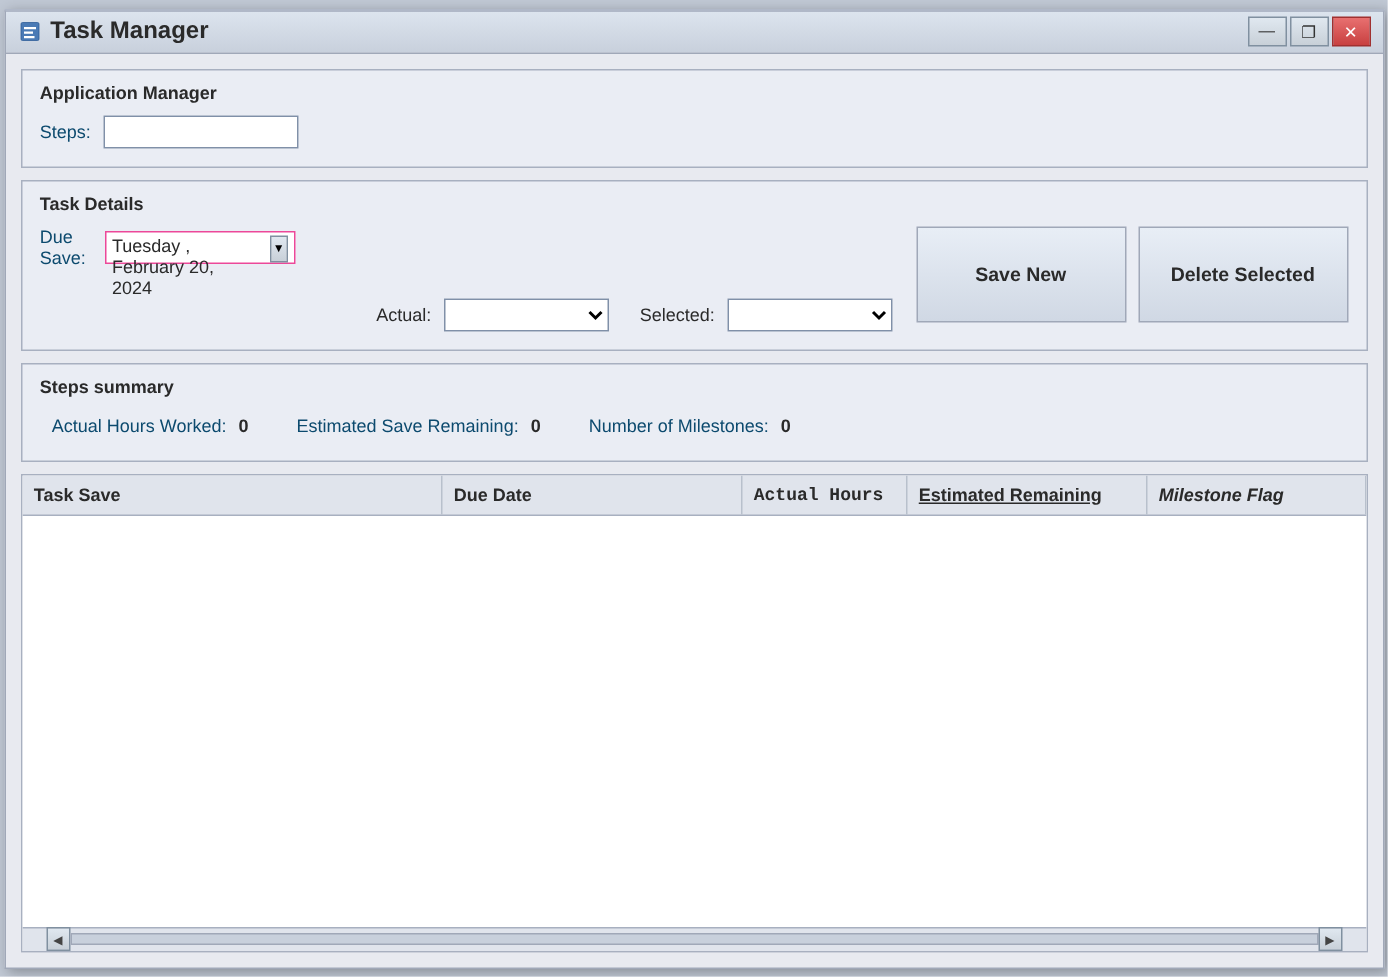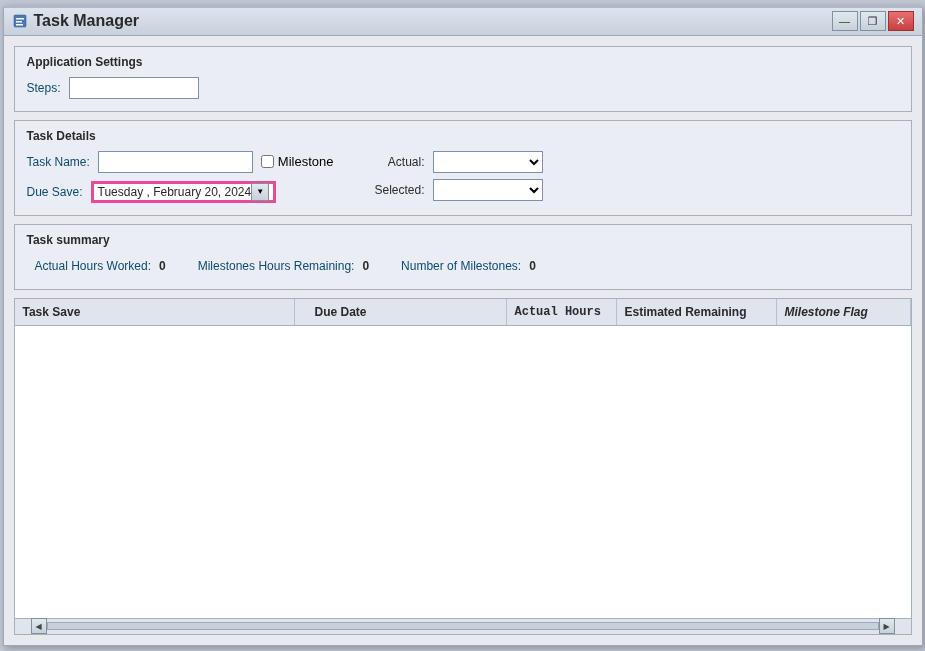--- a/index.html
+++ b/index.html
@@ -166,26 +166,26 @@
     }
 
     .due-date-row {
       display: flex;
       align-items: center;
       gap: 8px;
     }
 
     .due-date-display {
       display: flex;
-      align-items: center;
-      border: 3px solid #ec4899;
+      align-items: flex-start;
+      border: 1px solid #ec4899;
       background: white;
       height: 22px;
       padding: 2px 4px;
-      gap: 0;
+      gap: 15px;
     }
 
     .due-date-text {
       font-size: 12px;
       color: #2a2a2a;
     }
 
     .date-dropdown-btn {
       width: 18px;
       height: 18px;
@@ -193,23 +193,24 @@
       border: 1px solid #8090a0;
       cursor: pointer;
       display: flex;
       align-items: center;
       justify-content: center;
       font-size: 8px;
     }
 
     .actual-estimated-col {
       display: flex;
-      flex-direction: column;
+      flex-direction: row;
       gap: 6px;
       margin-left: 10px;
+      margin-top: 48px;
     }
 
     .ae-row {
       display: flex;
       align-items: center;
       gap: 8px;
     }
 
     .ae-label {
       font-size: 12px;
@@ -285,23 +286,23 @@
 
     .th-cell {
       padding: 6px 8px;
       font-size: 12px;
       font-weight: 600;
       color: #2a2a2a;
       border-right: 1px solid #b8c0cc;
     }
 
     .th-task-name { width: 280px; }
-    .th-due-date { width: 200px; margin-left: 12px; }
+    .th-due-date { width: 200px; }
     .th-actual-hours { width: 110px; font-family: Liberation Mono, monospace; }
-    .th-estimated { width: 160px; }
+    .th-estimated { width: 160px; text-decoration: underline; }
     .th-milestone { flex: 1; font-style: italic; }
 
     .table-body {
       flex: 1;
       overflow-y: auto;
       background: white;
     }
 
     .scrollbar-container {
       height: 16px;
@@ -352,41 +353,33 @@
     <div class="title-bar-controls">
       <button class="tb-btn">—</button>
       <button class="tb-btn">❐</button>
       <button class="tb-btn close-btn">✕</button>
     </div>
   </div>
 
   <div class="window-content">
 
     <div class="section-box">
-      <div class="section-label">Application Settings</div>
+      <div class="section-label">Application Manager</div>
       <div class="app-settings-content">
         <span class="field-label">Steps:</span>
         <input type="text" class="steps-input" value="" style="">
       </div>
     </div>
 
     <div class="section-box">
       <div class="section-label">Task Details</div>
       <div class="task-details-grid">
 
         <div class="task-details-left">
 
-          <div class="task-name-row">
-            <span class="field-label">Task Name:</span>
-            <input type="text" class="task-name-input" value="" style="">
-            <label class="milestone-checkbox">
-              <input type="checkbox" style="">
-              <span>Milestone</span>
-            </label>
-          </div>
 
           <div class="due-date-row">
             <span class="field-label">Due Save:</span>
             <div class="due-date-display">
               <span class="due-date-text">Tuesday ,  February  20, 2024</span>
               <button class="date-dropdown-btn">▼</button>
             </div>
           </div>
         </div>
 
@@ -398,33 +391,37 @@
             </select>
           </div>
           <div class="ae-row">
             <span class="ae-label">Selected:</span>
             <select>
               <option value=""></option>
             </select>
           </div>
         </div>
 
+        <div class="buttons-col">
+          <button class="action-btn">Save New</button>
+          <button class="action-btn">Delete Selected</button>
+        </div>
 
       </div>
     </div>
 
     <div class="section-box">
-      <div class="section-label">Task summary</div>
+      <div class="section-label">Steps summary</div>
       <div class="work-summary-content">
         <div class="summary-item">
           <span class="field-label">Actual Hours Worked:</span>
           <span class="summary-value">0</span>
         </div>
         <div class="summary-item">
-          <span class="field-label">Milestones Hours Remaining:</span>
+          <span class="field-label">Estimated Save Remaining:</span>
           <span class="summary-value">0</span>
         </div>
         <div class="summary-item">
           <span class="field-label">Number of Milestones:</span>
           <span class="summary-value">0</span>
         </div>
       </div>
     </div>
 
     <div class="table-section">

